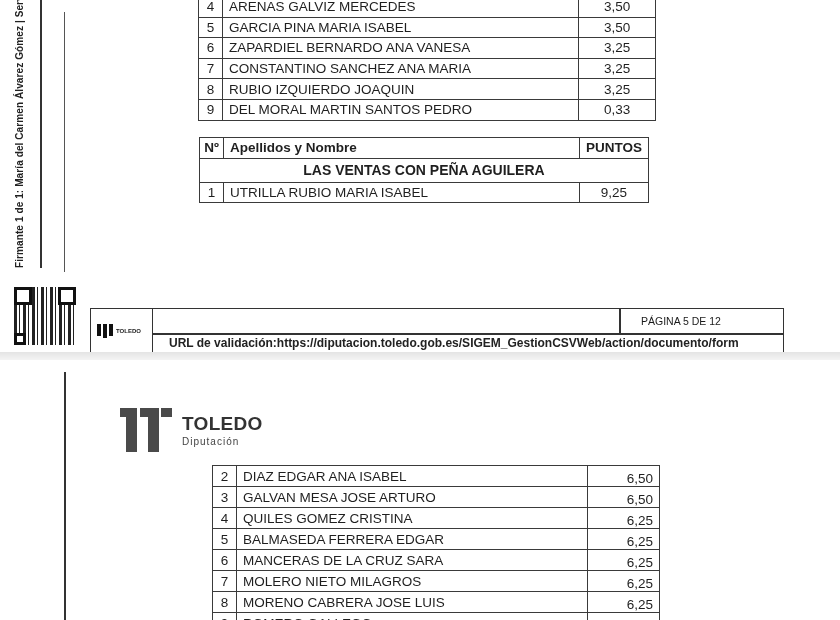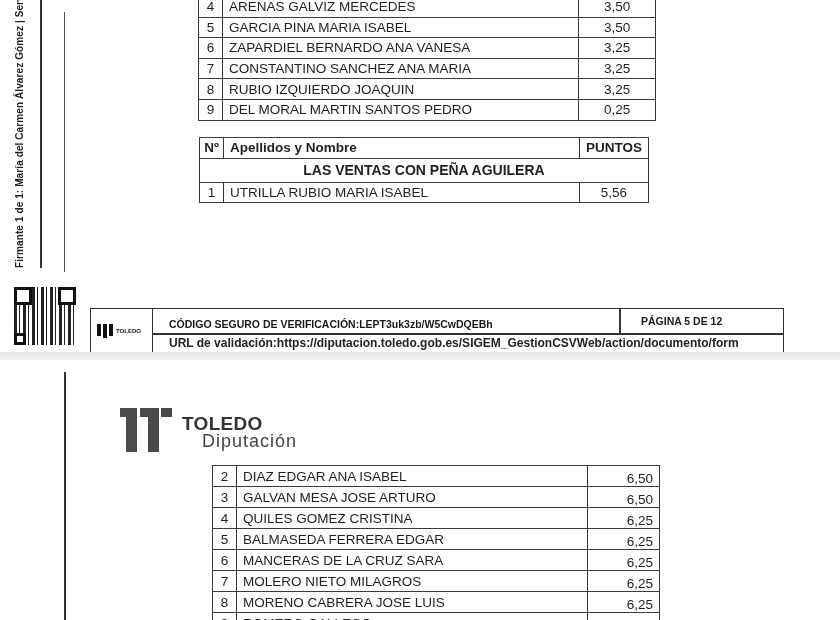--- a/index.html
+++ b/index.html
@@ -53,31 +53,31 @@
   .verif-box { position: absolute; left: 90px; top: 308px; width: 694px; height: 44px;
                border-top: 1.5px solid #333; border-left: 1.5px solid #333; border-right: 1.5px solid #333; }
   .verif-logo { position: absolute; left: 0; top: 0; width: 62px; height: 44px; border-right: 1.5px solid #333;
                 display: flex; align-items: center; padding-left: 6px; gap: 3px; }
   .mini-logo { display: flex; gap: 2px; align-items: flex-start; }
   .mini-logo span { display: block; width: 4px; background: #111; }
   .mini-logo-text { font-size: 6px; font-weight: bold; }
   .verif-code { position: absolute; left: 78px; top: 9px; font-size: 10.5px; font-weight: bold; white-space: nowrap; }
   .verif-row-line { position: absolute; left: 62px; top: 24px; right: 0; height: 1.5px; background: #333; }
   .verif-page-sep { position: absolute; left: 528px; top: 0; width: 1.5px; height: 24px; background: #333; }
-  .verif-page { position: absolute; left: 550px; top: 6px; font-size: 10.5px; font-weight: bold; white-space: nowrap; }
+  .verif-page { position: absolute; left: 550px; top: 6px; font-size: 10.5px; font-weight: normal; white-space: nowrap; }
   .verif-url { position: absolute; left: 78px; top: 27px; font-size: 12px; font-weight: bold; white-space: nowrap; color: #222; }
 
   
   .b-margin-line { position: absolute; left: 64px; top: 12px; width: 1.5px; height: 260px; background: #333; }
   .logo { position: absolute; left: 120px; top: 48px; display: flex; align-items: flex-start; gap: 10px; }
   .logo-mark { position: relative; width: 52px; height: 44px; }
   .logo-mark span { position: absolute; background: #4a4a4a; }
   .logo-text { padding-top: 6px; }
   .logo-title { font-size: 19px; font-weight: bold; color: #333; letter-spacing: 0.3px; line-height: 20px; }
-  .logo-sub { font-size: 18px; color: #444; letter-spacing: 1px; line-height: 15px; margin-left: 20px; }
+  .logo-sub { font-size: 10px; color: #444; letter-spacing: 1px; line-height: 15px; }
 </style>
 </head>
 <body>
 
 <div class="page" id="page-top">
   <div class="margin-line"></div>
   <div class="margin-line-b"></div>
   <div class="margin-text">Firmante 1 de 1: María del Carmen Álvarez Gómez | Servicio</div>
 
   <table class="tbl" id="tbl-top">
@@ -103,57 +103,56 @@
         <td class="pts">3,25</td>
       </tr>
       <tr>
         <td class="no">8</td>
         <td class="name">RUBIO IZQUIERDO JOAQUIN</td>
         <td class="pts">3,25</td>
       </tr>
       <tr>
         <td class="no">9</td>
         <td class="name">DEL MORAL MARTIN SANTOS PEDRO</td>
-        <td class="pts">0,25</td>
+        <td class="pts">0,33</td>
       </tr>
     </tbody>
   </table>
 
   <table class="tbl" id="tbl-ventas">
     <tbody>
       <tr>
         <td class="no hdr">Nº</td>
         <td class="name hdr">Apellidos y Nombre</td>
         <td class="pts hdr">PUNTOS</td>
       </tr>
       <tr>
         <td colspan="3" class="title-cell">LAS VENTAS CON PEÑA AGUILERA</td>
       </tr>
       <tr>
         <td class="no">1</td>
         <td class="name">UTRILLA RUBIO MARIA ISABEL</td>
-        <td class="pts">5,56</td>
+        <td class="pts">9,25</td>
       </tr>
     </tbody>
   </table>
 
   <div class="qr">
       <div class="qr-corner"></div>
     </div>
 
   <div class="verif-box">
     <div class="verif-logo">
       <div class="mini-logo">
         <span style="height:12px"></span>
           <span style="height:14px"></span>
           <span style="height:12px"></span>
       </div>
       <span class="mini-logo-text">TOLEDO</span>
     </div>
-    <div class="verif-code">CÓDIGO SEGURO DE VERIFICACIÓN:LEPT3uk3zb/W5CwDQEBh</div>
     <div class="verif-page-sep"></div>
     <div class="verif-page">PÁGINA 5 DE 12</div>
     <div class="verif-row-line"></div>
     <div class="verif-url">URL de validación:https://diputacion.toledo.gob.es/SIGEM_GestionCSVWeb/action/documento/form</div>
   </div>
 </div>
 
 <div class="gap"></div>
 
 <div class="page" id="page-bottom">

